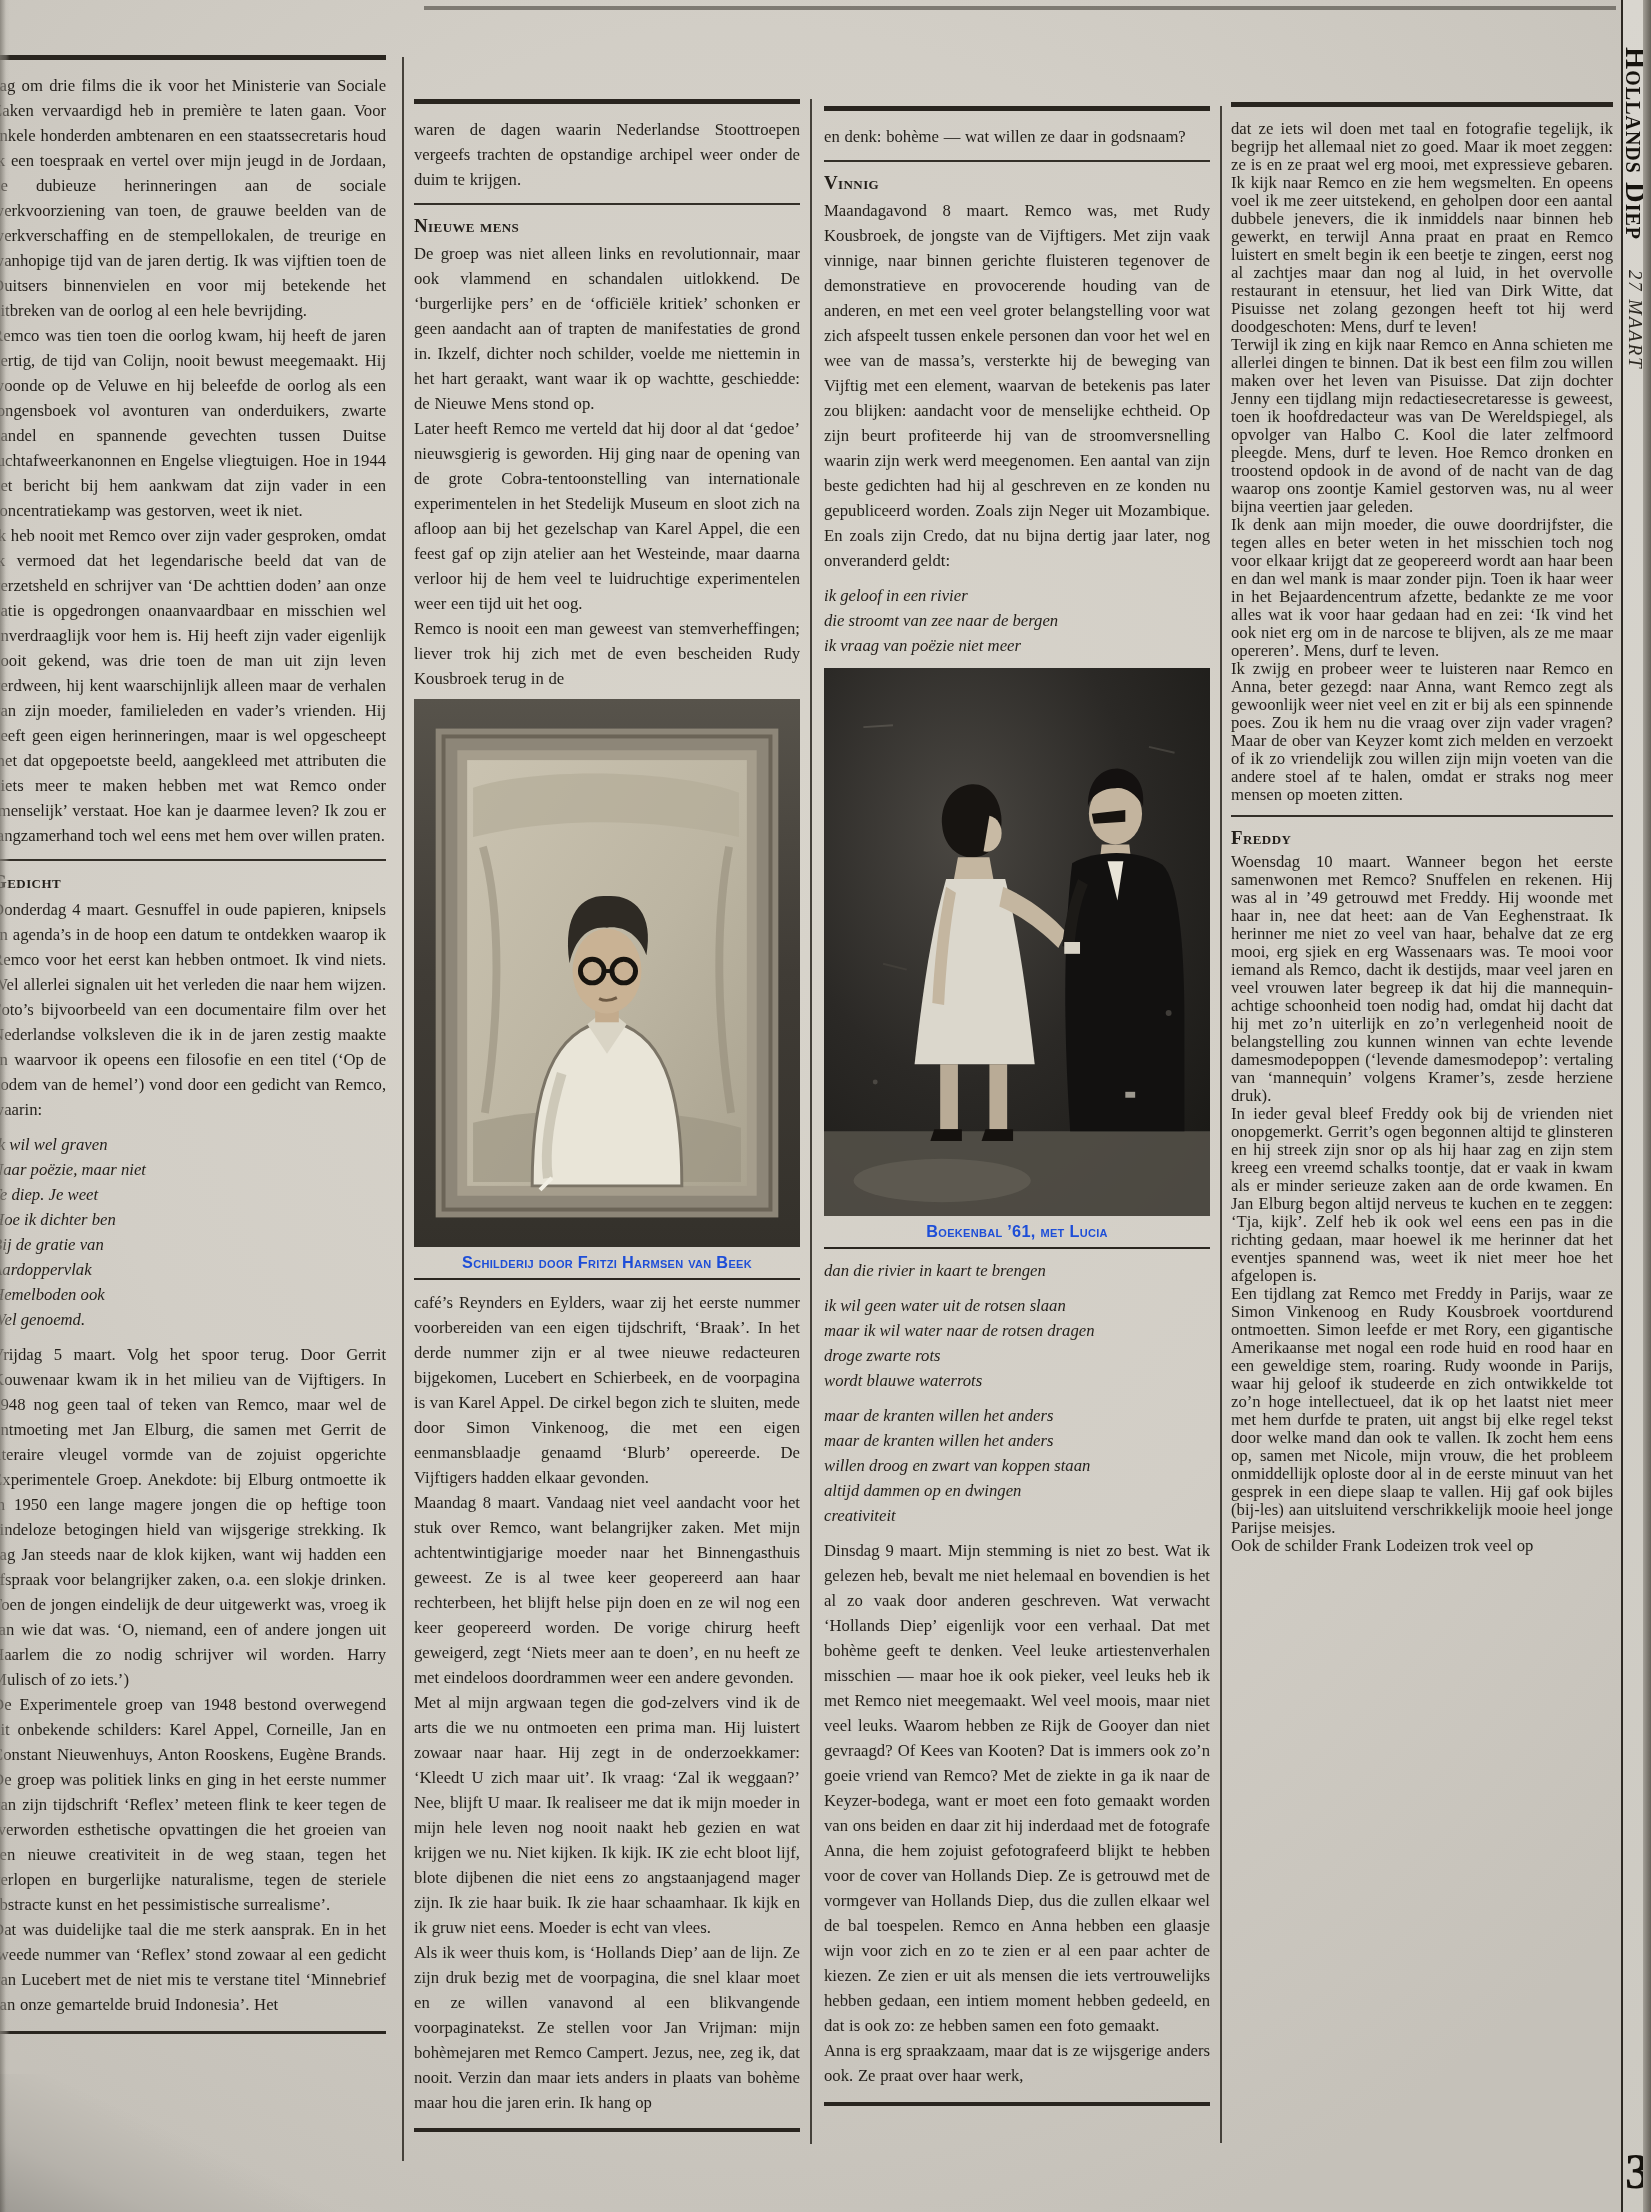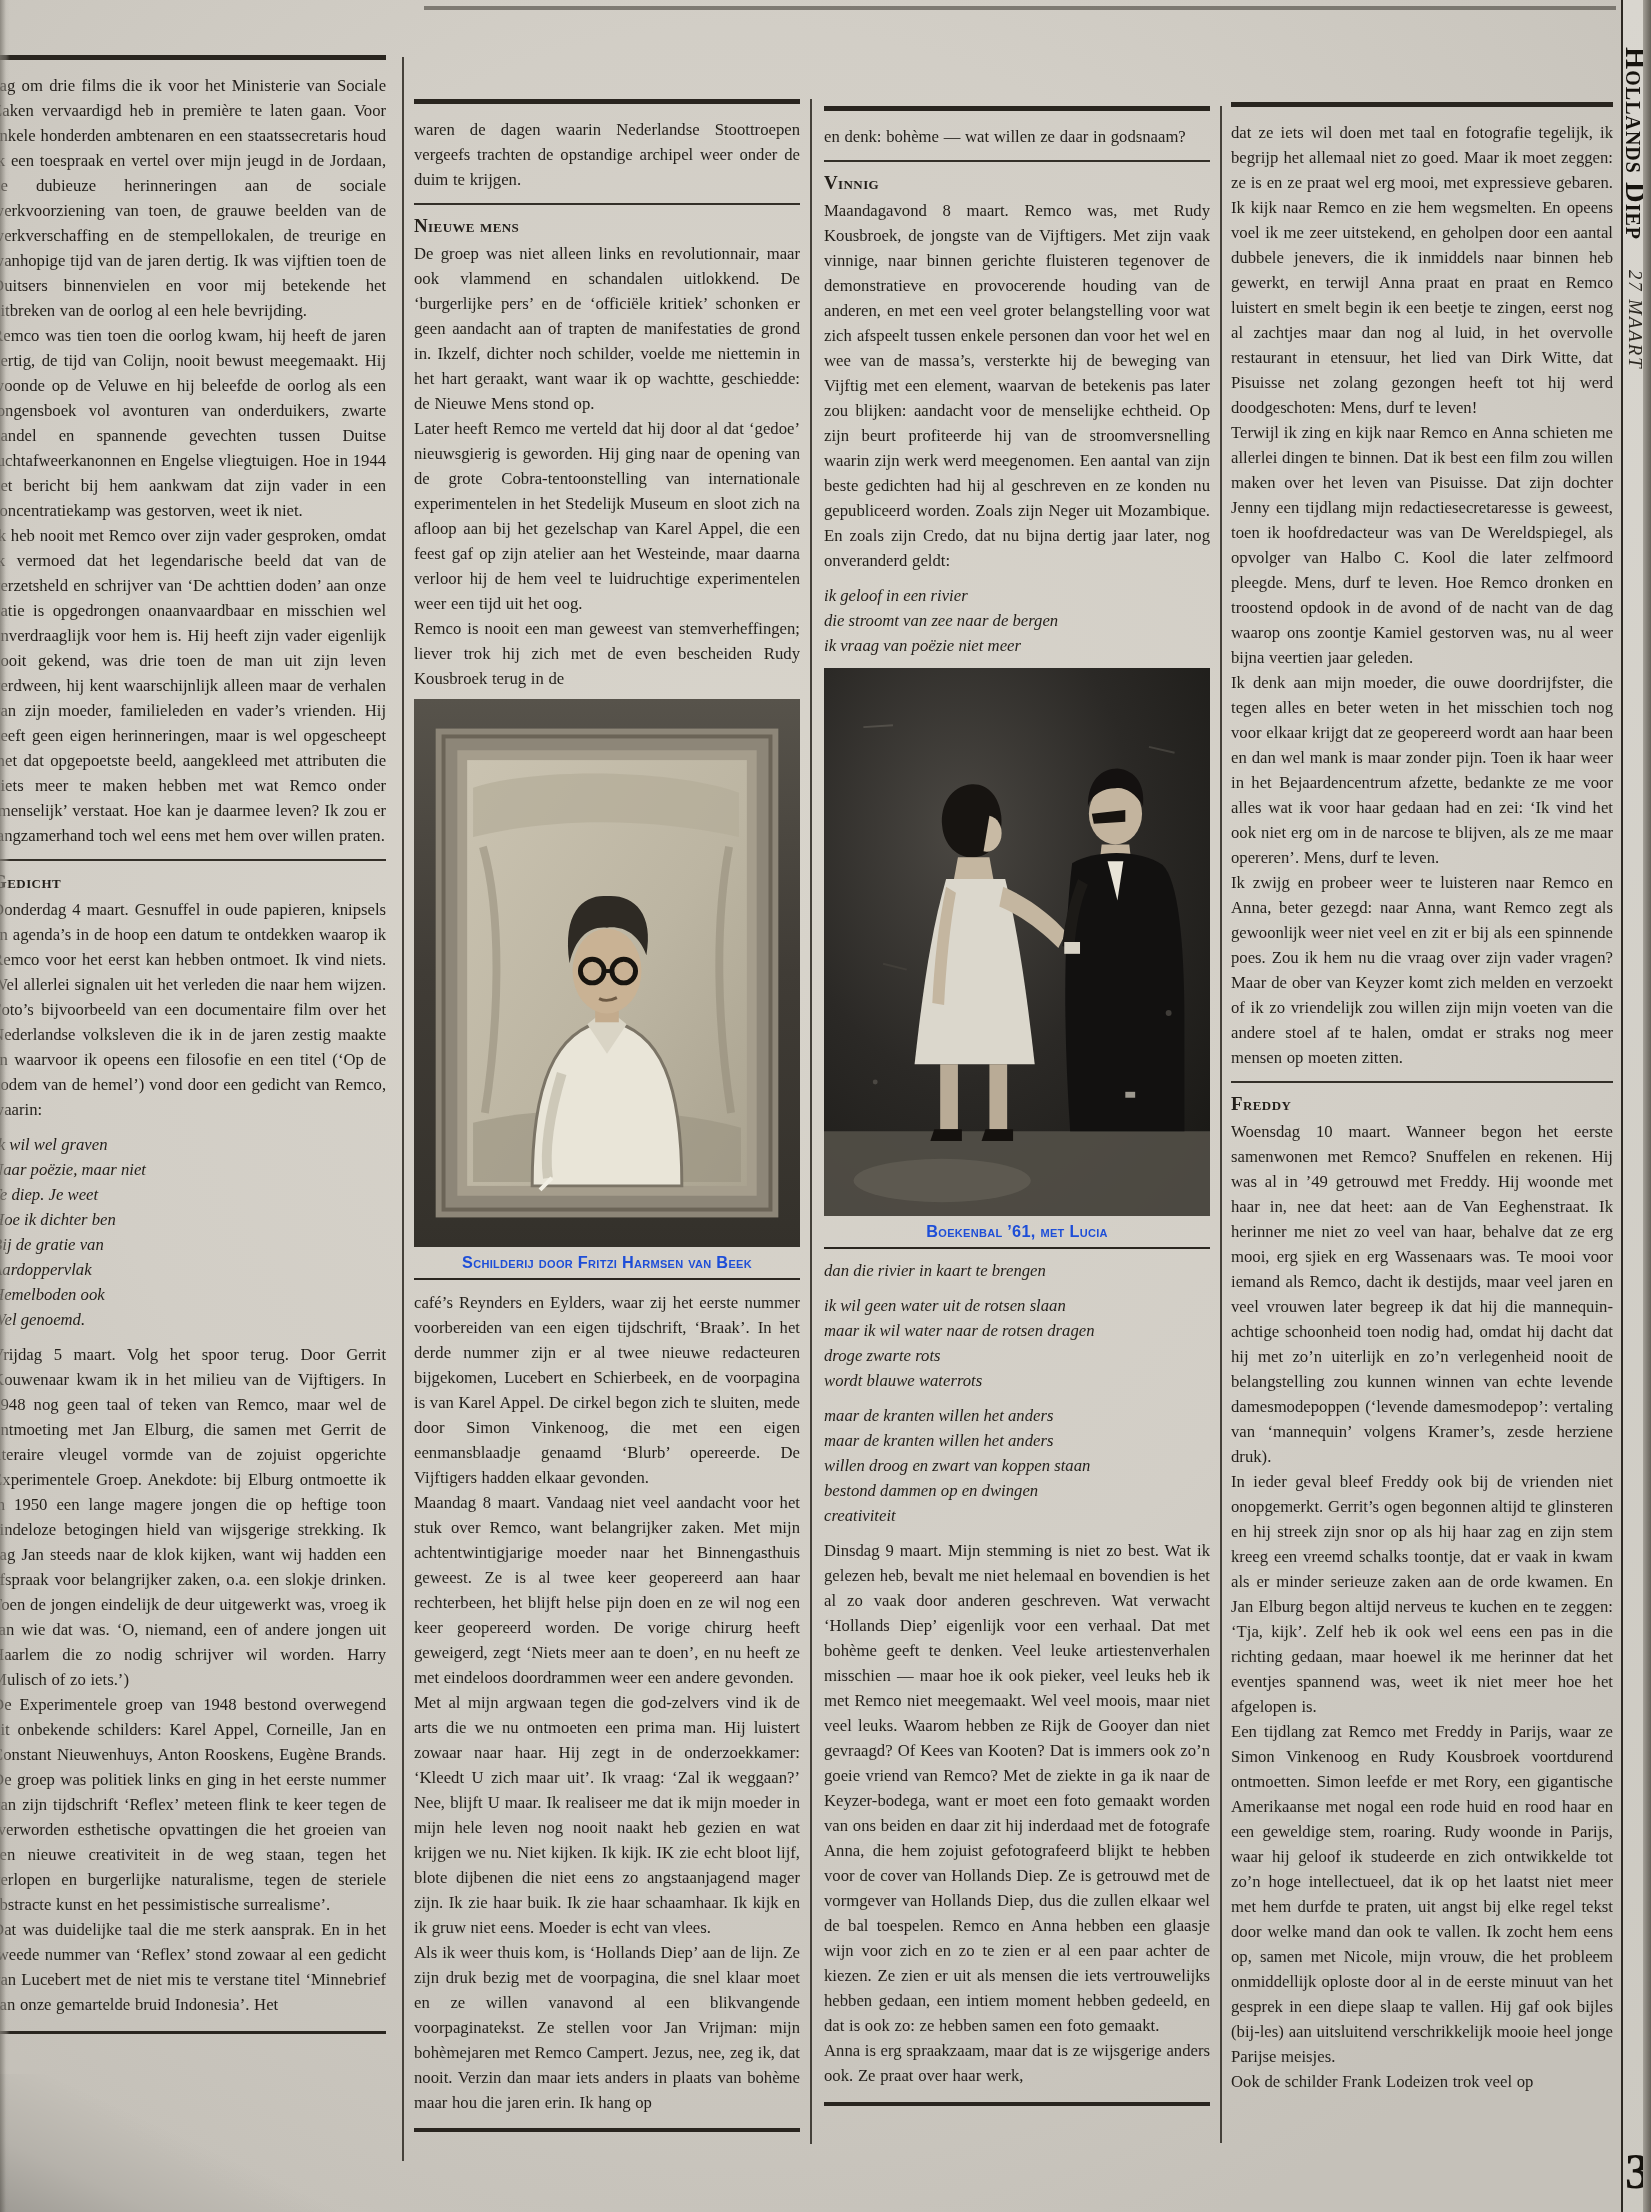--- a/index.html
+++ b/index.html
@@ -33,21 +33,21 @@
   .col-1{left:-7.9px;top:55px;width:394px;height:2118px;}
   .col-2{left:414px;top:99px;width:386px;height:2088px;}
   .col-3{left:824px;top:106px;width:386px;height:2086px;}
   .col-4{left:1231px;top:102px;width:382px;height:2110px;}
 
   .rule-thick{height:4.9px;background:#29251f;margin:0 0 12.8px 0;}
   .rule-thick.bottom{margin:13.8px 0 0 0;height:3.9px;}
   .rule-thin{border:0;border-top:2px solid #332f28;margin:11.8px 0 8.9px 0;}
 
   .para{margin:0;font-size:16.7px;line-height:25px;text-align:justify;word-spacing:0.5px;}
-  .col-4 .para{line-height:25px;}
+  .col-4 .para{line-height:18px;}
   .col-heading{margin:0 0 3px 0;font-size:19px;line-height:23.6px;font-weight:bold;
     font-variant:small-caps;letter-spacing:0.4px;}
   .poem{margin:9.9px 0;font-style:italic;}
   .poem.tight{margin:3.9px 0 9.9px 0;}
   .poem-line{font-size:16.7px;line-height:25px;}
 
   .figure{position:relative;margin:7.9px 0 5.9px 0;width:100%;overflow:hidden;}
   .figure svg{display:block;width:100%;height:100%;}
   .caption{font-family:"Liberation Sans", sans-serif;font-weight:bold;font-size:16.3px;
     text-align:center;font-variant:small-caps;letter-spacing:0.3px;margin:2px 0 0 0;color:#1d4ed8;}
@@ -213,21 +213,21 @@
   <div class="poem">
     <div class="poem-line">ik wil geen water uit de rotsen slaan</div>
     <div class="poem-line">maar ik wil water naar de rotsen dragen</div>
     <div class="poem-line">droge zwarte rots</div>
     <div class="poem-line">wordt blauwe waterrots</div>
   </div>
   <div class="poem">
     <div class="poem-line">maar de kranten willen het anders</div>
     <div class="poem-line">maar de kranten willen het anders</div>
     <div class="poem-line">willen droog en zwart van koppen staan</div>
-    <div class="poem-line">bestond dammen op en dwingen</div>
+    <div class="poem-line">altijd dammen op en dwingen</div>
     <div class="poem-line">creativiteit</div>
   </div>
   <p class="para">Dinsdag 9 maart. Mijn stemming is niet zo best. Wat ik gelezen heb, bevalt me niet helemaal en bovendien is het al zo vaak door anderen geschreven. Wat verwacht ‘Hollands Diep’ eigenlijk voor een verhaal. Dat met bohème geeft te denken. Veel leuke artiestenverhalen misschien — maar hoe ik ook pieker, veel leuks heb ik met Remco niet meegemaakt. Wel veel moois, maar niet veel leuks. Waarom hebben ze Rijk de Gooyer dan niet gevraagd? Of Kees van Kooten? Dat is immers ook zo’n goeie vriend van Remco? Met de ziekte in ga ik naar de Keyzer-bodega, want er moet een foto gemaakt worden van ons beiden en daar zit hij inderdaad met de fotografe Anna, die hem zojuist gefotografeerd blijkt te hebben voor de cover van Hollands Diep. Ze is getrouwd met de vormgever van Hollands Diep, dus die zullen elkaar wel de bal toespelen. Remco en Anna hebben een glaasje wijn voor zich en zo te zien er al een paar achter de kiezen. Ze zien er uit als mensen die iets vertrouwelijks hebben gedaan, een intiem moment hebben gedeeld, en dat is ook zo: ze hebben samen een foto gemaakt.</p>
   <p class="para">Anna is erg spraakzaam, maar dat is ze wijsgerige anders ook. Ze praat over haar werk,</p>
   <div class="rule-thick bottom"></div>
 </div>
 
 <div class="col col-4">
   <div class="rule-thick"></div>
   <p class="para">dat ze iets wil doen met taal en fotografie tegelijk, ik begrijp het allemaal niet zo goed. Maar ik moet zeggen: ze is en ze praat wel erg mooi, met expressieve gebaren. Ik kijk naar Remco en zie hem wegsmelten. En opeens voel ik me zeer uitstekend, en geholpen door een aantal dubbele jenevers, die ik inmiddels naar binnen heb gewerkt, en terwijl Anna praat en praat en Remco luistert en smelt begin ik een beetje te zingen, eerst nog al zachtjes maar dan nog al luid, in het overvolle restaurant in etensuur, het lied van Dirk Witte, dat Pisuisse net zolang gezongen heeft tot hij werd doodgeschoten: Mens, durf te leven!</p>

